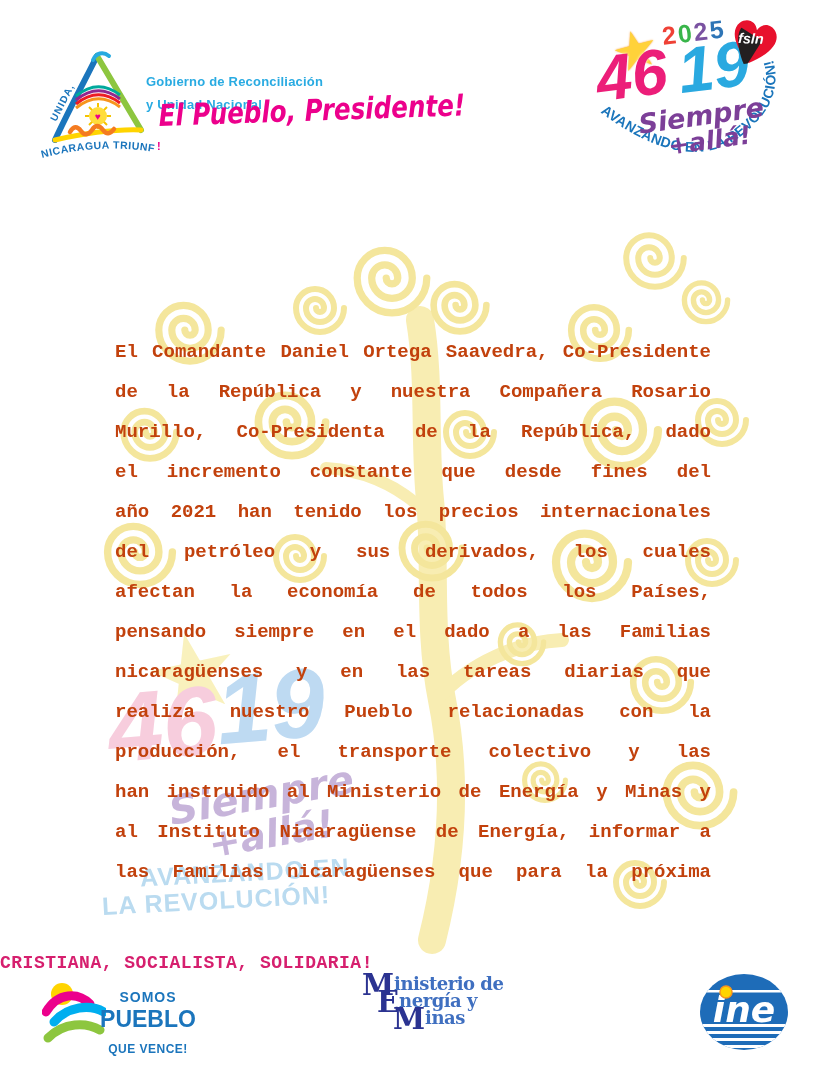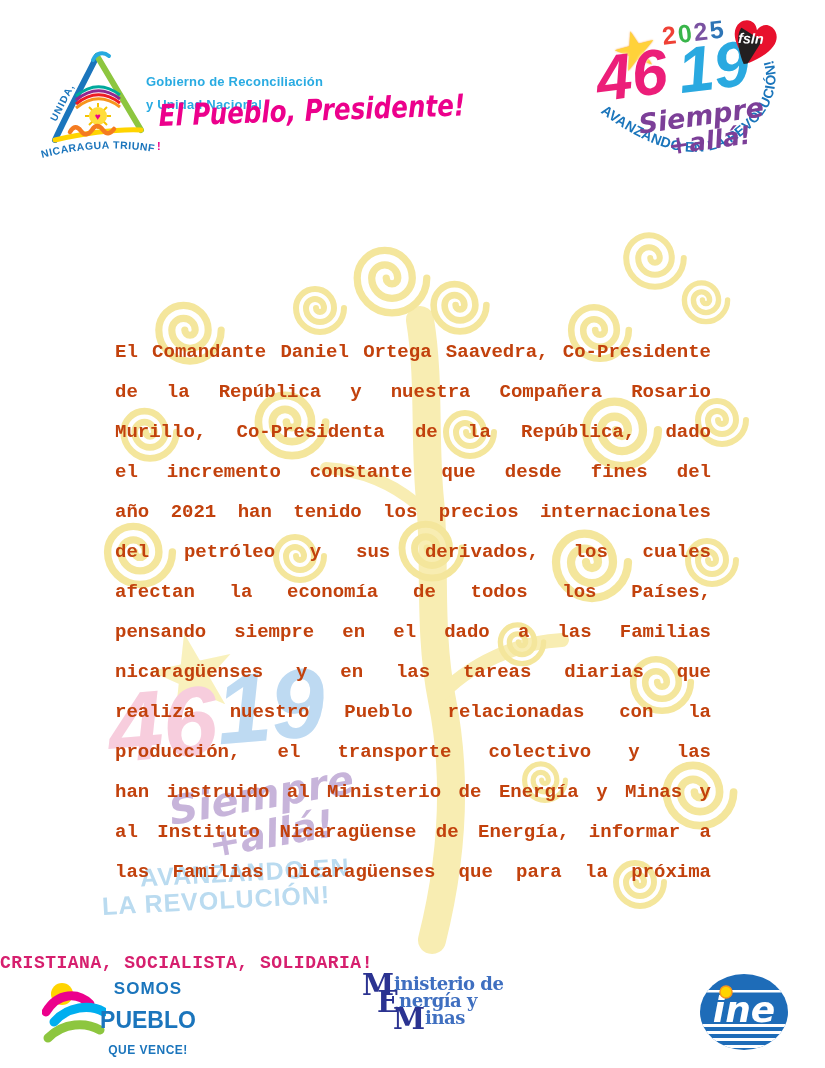--- a/index.html
+++ b/index.html
@@ -53,22 +53,22 @@
             font-family:"Liberation Mono",monospace;font-weight:bold;font-size:19px;color:#c2410c;}
   .bline{height:40px;line-height:40px;text-align:justify;text-align-last:justify;}
 
   
   .slogan{position:absolute;left:0;top:953px;width:825px;z-index:2;text-align:left;
           font-family:"Liberation Mono",monospace;font-weight:bold;font-size:18px;
           letter-spacing:.5px;color:#d61f6e;}
   .somos{left:42px;top:972px;width:160px;height:90px;z-index:2;}
   .somos .txt{position:absolute;left:56px;top:8px;width:100px;text-align:center;color:#1b75bc;
               font-weight:bold;line-height:1;}
-  .somos .l1{font-size:17px;letter-spacing:1px;}
-  .somos .l2{font-size:23px;margin-top:12px;}
+  .somos .l1{font-size:14px;letter-spacing:1px;margin-top:10px;}
+  .somos .l2{font-size:23px;margin-top:4px;}
   .somos .l3{font-size:12px;margin-top:12px;letter-spacing:.5px;text-align:center;}
   .mem{left:362px;top:976px;z-index:2;font-family:"DejaVu Serif",serif;font-weight:bold;white-space:nowrap;}
   .mem-row{line-height:16px;}
   .mem-row.r2{margin-left:15px;}
   .mem-row.r3{margin-left:31px;}
   .mem-big{font-size:29px;color:#2b3391;vertical-align:-5px;}
   .mem-sm{font-size:18px;color:#3f6fc0;letter-spacing:-0.5px;}
   .ine{left:698px;top:972px;z-index:2;}
 </style>
 </head>

